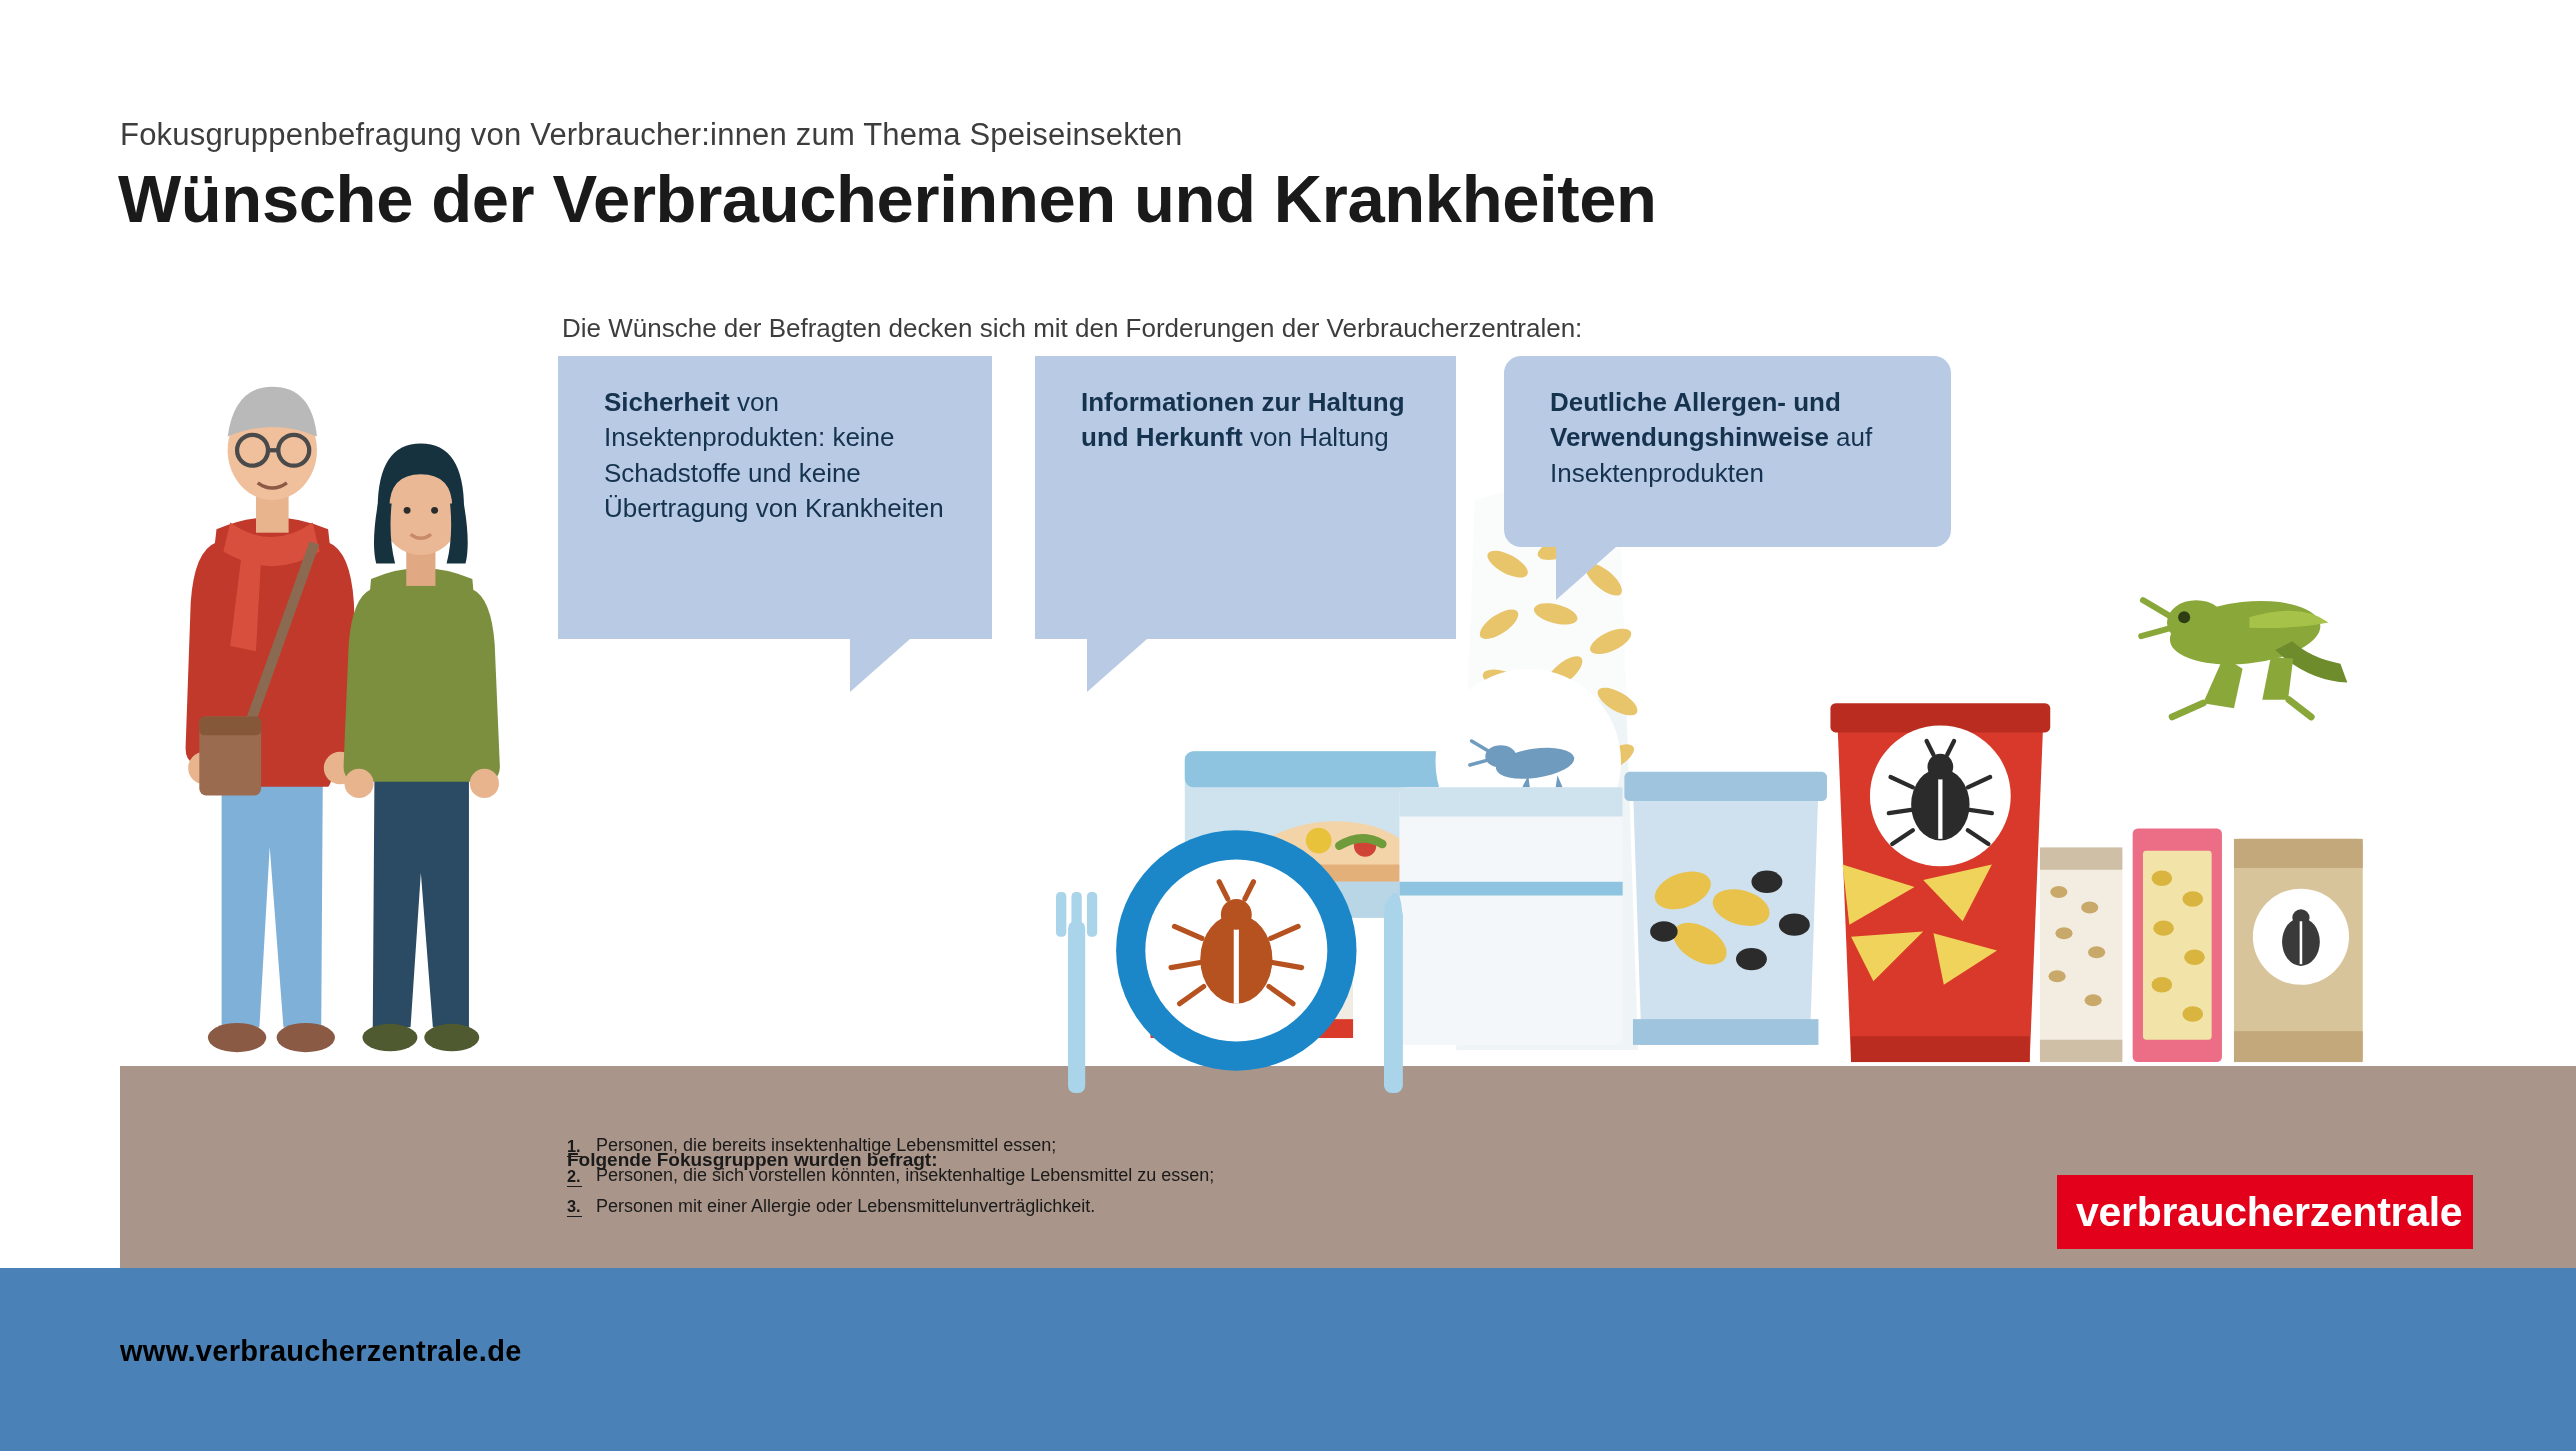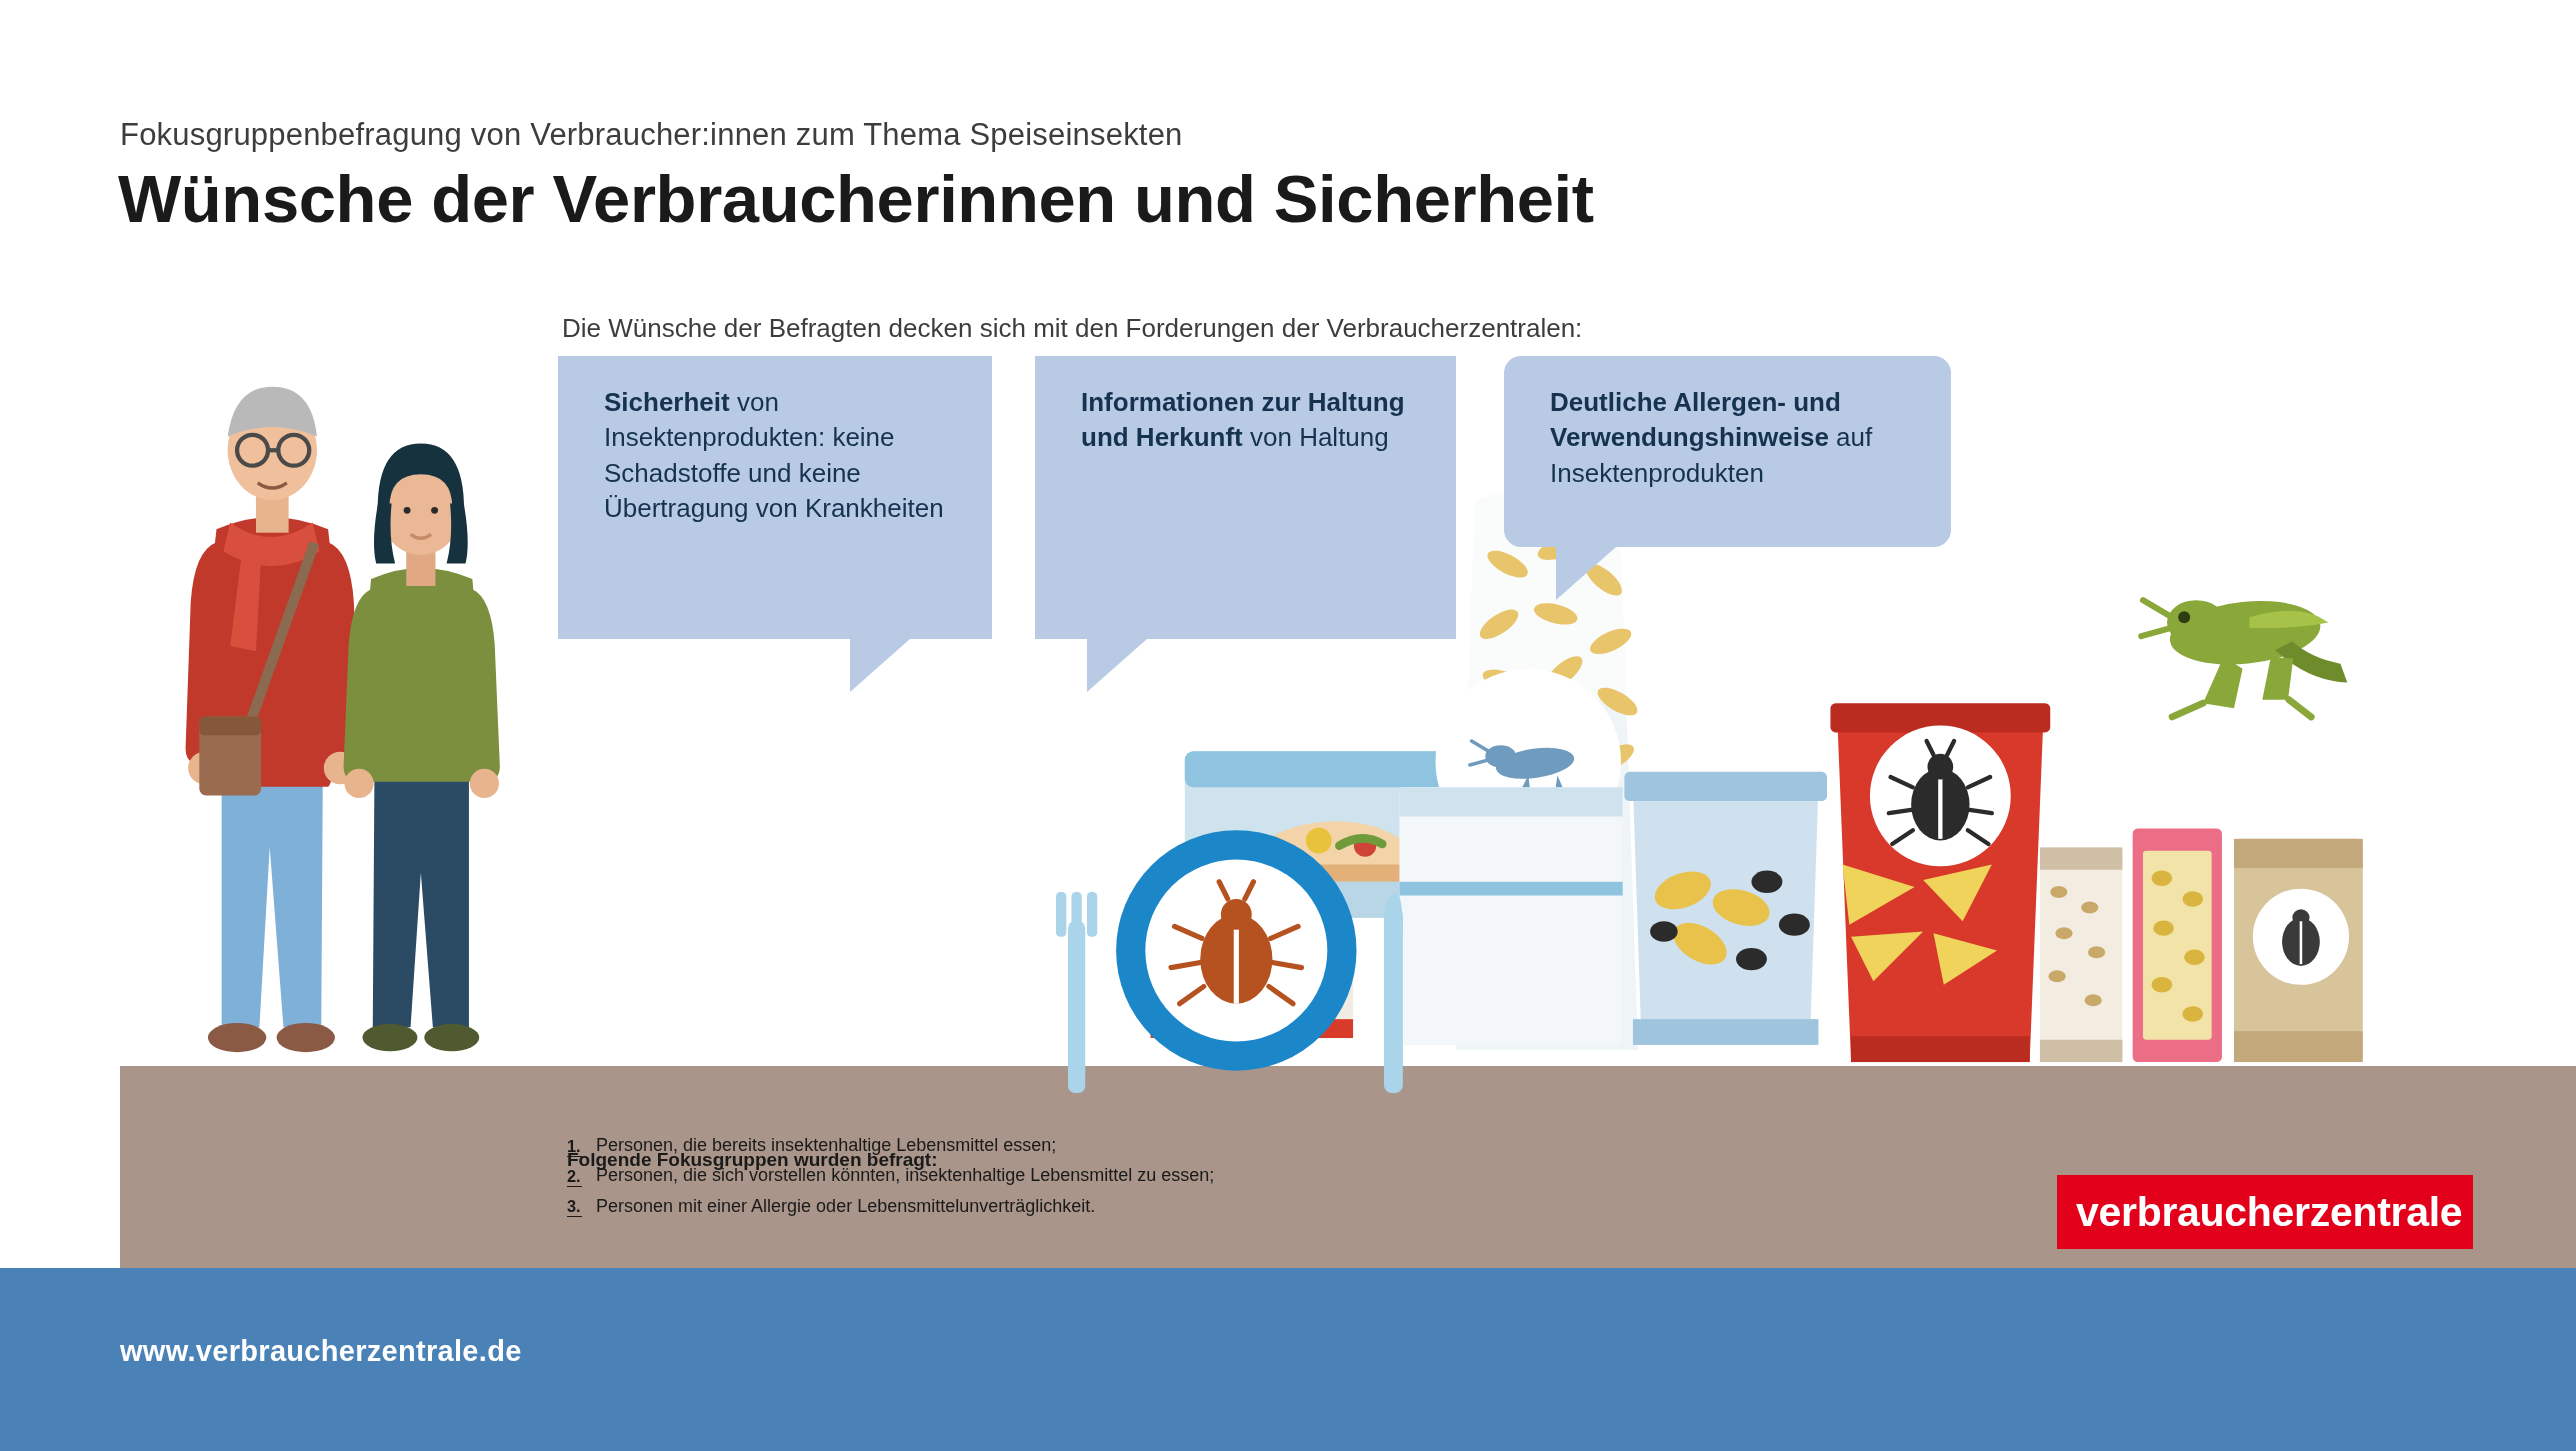--- a/index.html
+++ b/index.html
@@ -55,21 +55,21 @@
     position: absolute;
     left: 0; top: 1245px;
     width: 2576px; height: 206px;
     background: #4a82b8;
   }
   .bottombar .url {
     position: absolute;
     left: 120px; top: 67px;
     font-size: 29px;
     font-weight: bold;
-    color: #ffffff;
+    color: #000000;
     letter-spacing: 0.3px;
   }
 
   
   .logo {
     position: absolute;
     left: 2057px; top: 1152px;
     width: 416px; height: 74px;
     background: #e2001a;
   }
@@ -145,21 +145,21 @@
   svg { display: block; overflow: visible; }
 </style>
 </head>
 <body>
 
 <div id="root">
 
   <div class="floor"></div>
 
   <div class="kicker">Fokusgruppenbefragung von Verbraucher:innen zum Thema Speiseinsekten</div>
-  <div class="headline">Wünsche der Verbraucherinnen und Sicherheit</div>
+  <div class="headline">Wünsche der Verbraucherinnen und Krankheiten</div>
   <div class="intro">Die Wünsche der Befragten decken sich mit den Forderungen der Verbraucherzentralen:</div>
 
   <div class="people">
     <svg width="447" height="790" viewBox="0 0 520 920">
 
       <g>
 
         <path d="M68 520 L68 840 L112 840 L124 630 L140 840 L184 840 L186 520 Z" fill="#7fb0d8"></path>
 
         <ellipse cx="86" cy="852" rx="34" ry="17" fill="#8a5a45"></ellipse>

